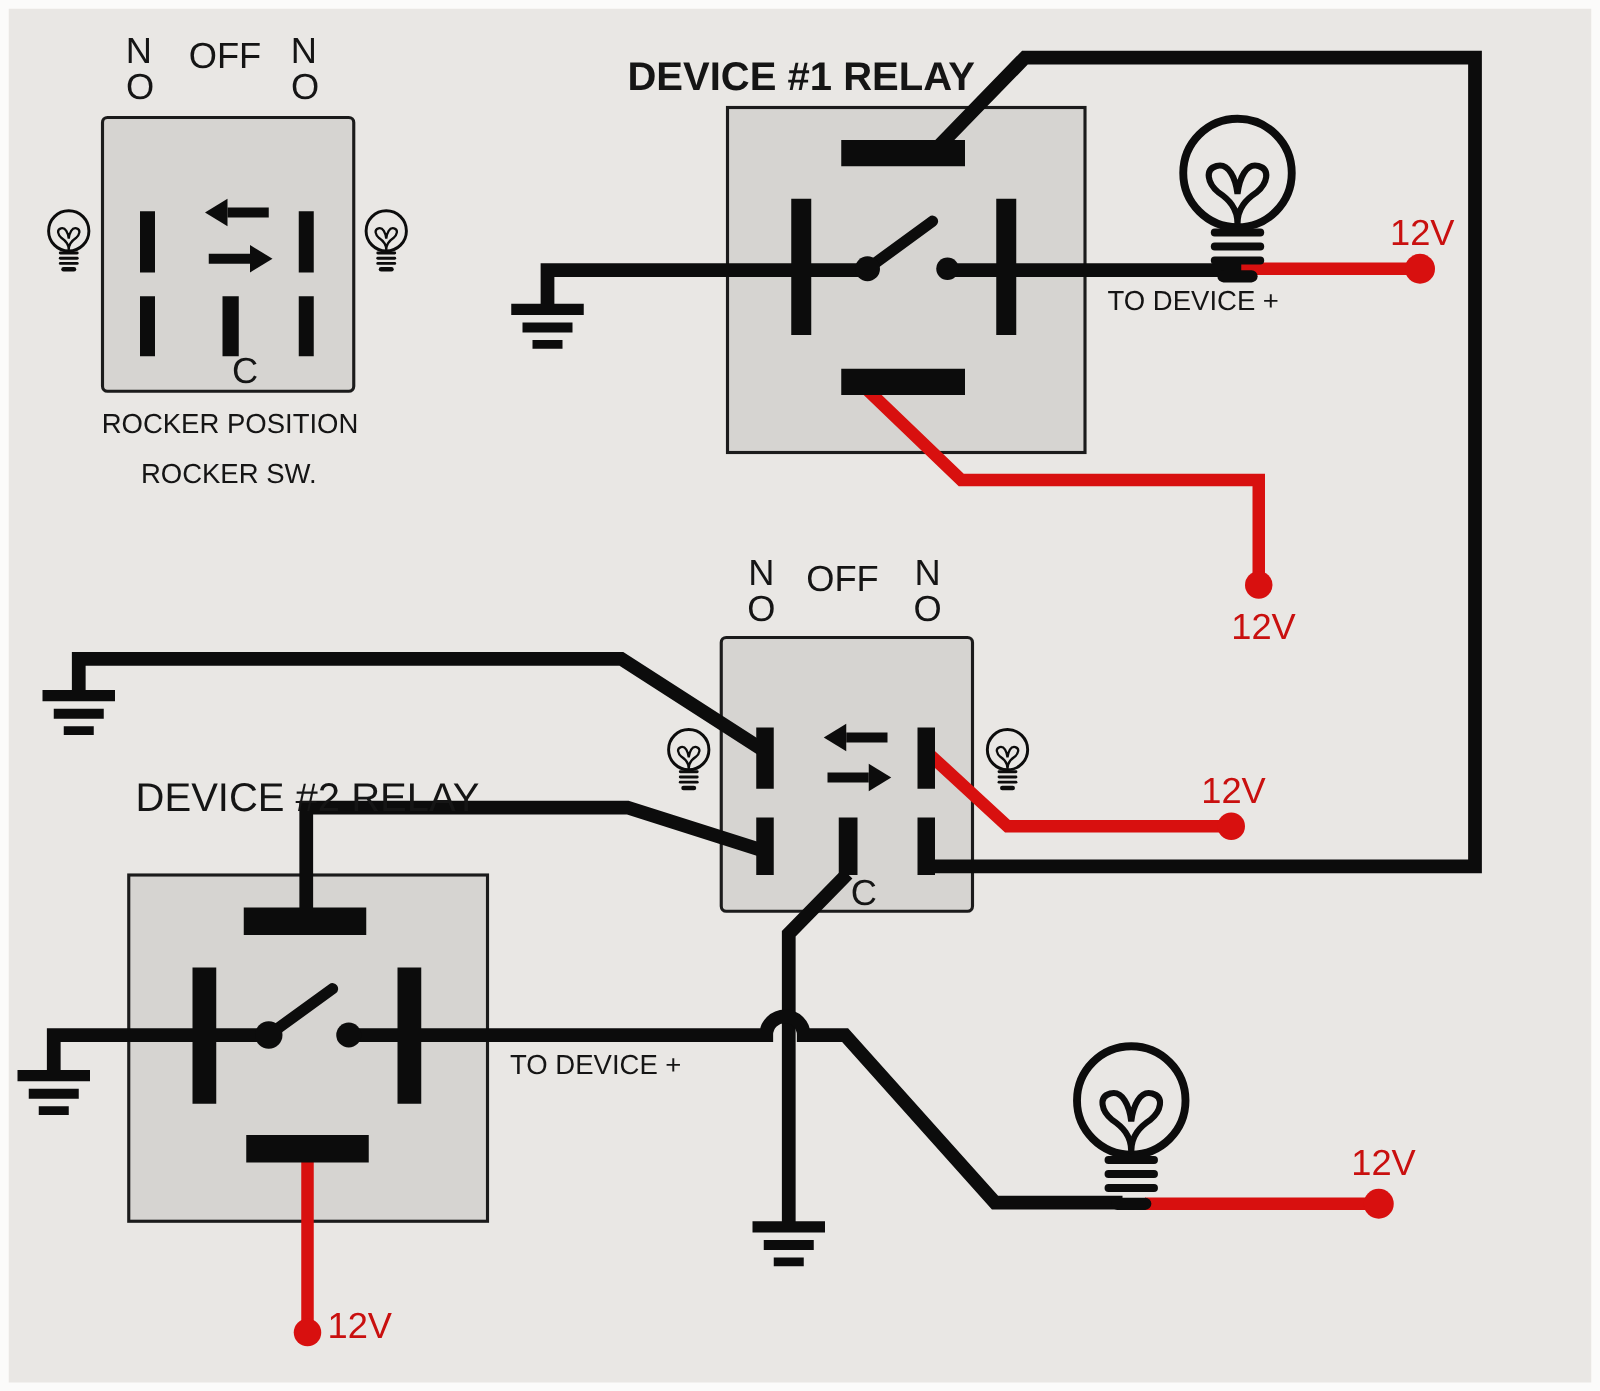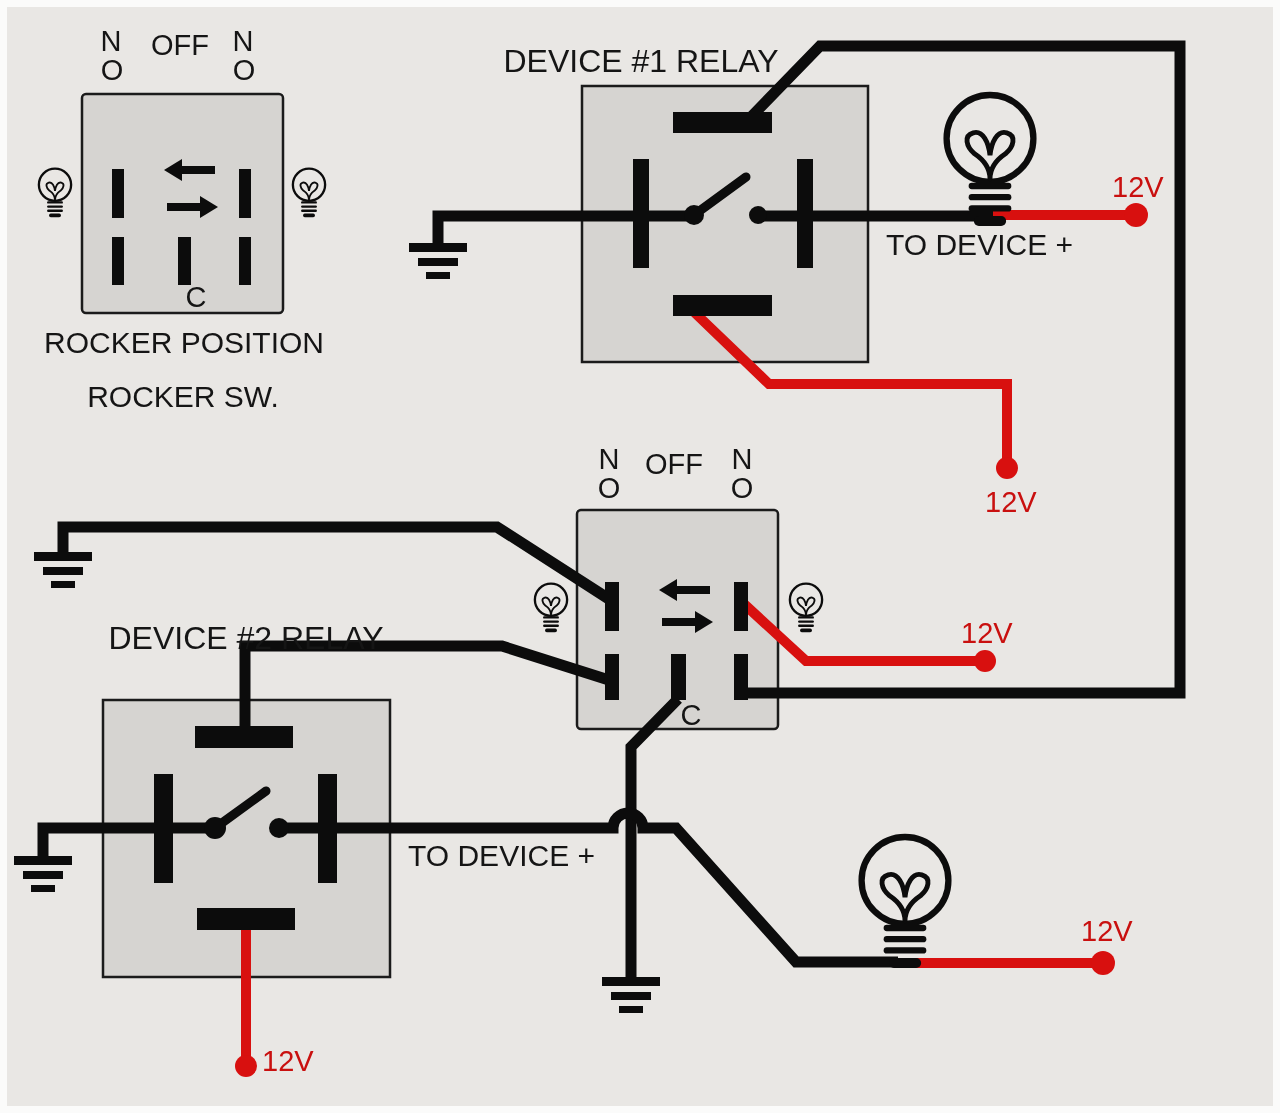--- a/index.html
+++ b/index.html
@@ -13,21 +13,21 @@
   .rdot{fill:var(--wire-red);stroke:none;}
   .arm{stroke:var(--wire-black);stroke-width:9;stroke-linecap:round;fill:none;}
   .bulbline{stroke:var(--wire-black);stroke-width:4.5;fill:none;stroke-linecap:round;}
   .bulbfil{stroke:var(--wire-black);stroke-width:3.5;fill:none;stroke-linecap:round;}
   .bulbcap{stroke:var(--wire-black);stroke-width:7;stroke-linecap:round;}
   .ashaft{stroke:var(--wire-black);stroke-width:8;}
   .lbl{position:absolute;font-family:"Liberation Sans","DejaVu Sans",sans-serif;
        color:var(--text);line-height:1;white-space:nowrap;font-size:29px;}
   .ctr{transform:translateX(-50%);}
   .redtx{color:var(--text-red);text-align:right;}
-  .fs30{font-size:30px;} .fs32{font-size:32px;}
+  .fs30{font-size:22px;} .fs32{font-size:32px;}
 </style>
 </head>
 <body>
 
 <div id="page">
   <div id="bg"></div>
 
   <svg id="wires" width="1280" height="1113" viewBox="0 0 1280 1113">
     <defs>
       <g id="bulb">
@@ -132,23 +132,23 @@
     <circle class="rdot" cx="246" cy="1066" r="11"></circle>
   </svg>
 
   <div class="lbl ctr" style="left:111px;top:27px;">N</div>
   <div class="lbl ctr" style="left:112px;top:56px;">O</div>
   <div class="lbl ctr" style="left:180px;top:31px;">OFF</div>
   <div class="lbl ctr" style="left:243px;top:27px;">N</div>
   <div class="lbl ctr" style="left:244px;top:56px;">O</div>
   <div class="lbl ctr" style="left:196px;top:283px;">C</div>
   <div class="lbl ctr fs30" style="left:184px;top:328px;">ROCKER POSITION</div>
-  <div class="lbl ctr fs30" style="left:183px;top:382px;">ROCKER SW.</div>
+  <div class="lbl ctr fs30" style="left:183px;top:368px;">ROCKER SW.</div>
 
-  <div class="lbl ctr fs32" style="left:641px;top:45px;">DEVICE #1 RELAY</div>
+  <div class="lbl ctr fs32" style="left:641px;top:45px;font-weight:bold;">DEVICE #1 RELAY</div>
   <div class="lbl fs30" style="left:886px;top:230px;">TO DEVICE +</div>
   <div class="lbl redtx" style="left:1112px;top:173px;">12V</div>
   <div class="lbl redtx" style="left:985px;top:488px;">12V</div>
 
   <div class="lbl ctr" style="left:609px;top:445px;">N</div>
   <div class="lbl ctr" style="left:609px;top:474px;">O</div>
   <div class="lbl ctr" style="left:674px;top:450px;">OFF</div>
   <div class="lbl ctr" style="left:742px;top:445px;">N</div>
   <div class="lbl ctr" style="left:742px;top:474px;">O</div>
   <div class="lbl ctr" style="left:691px;top:701px;">C</div>

